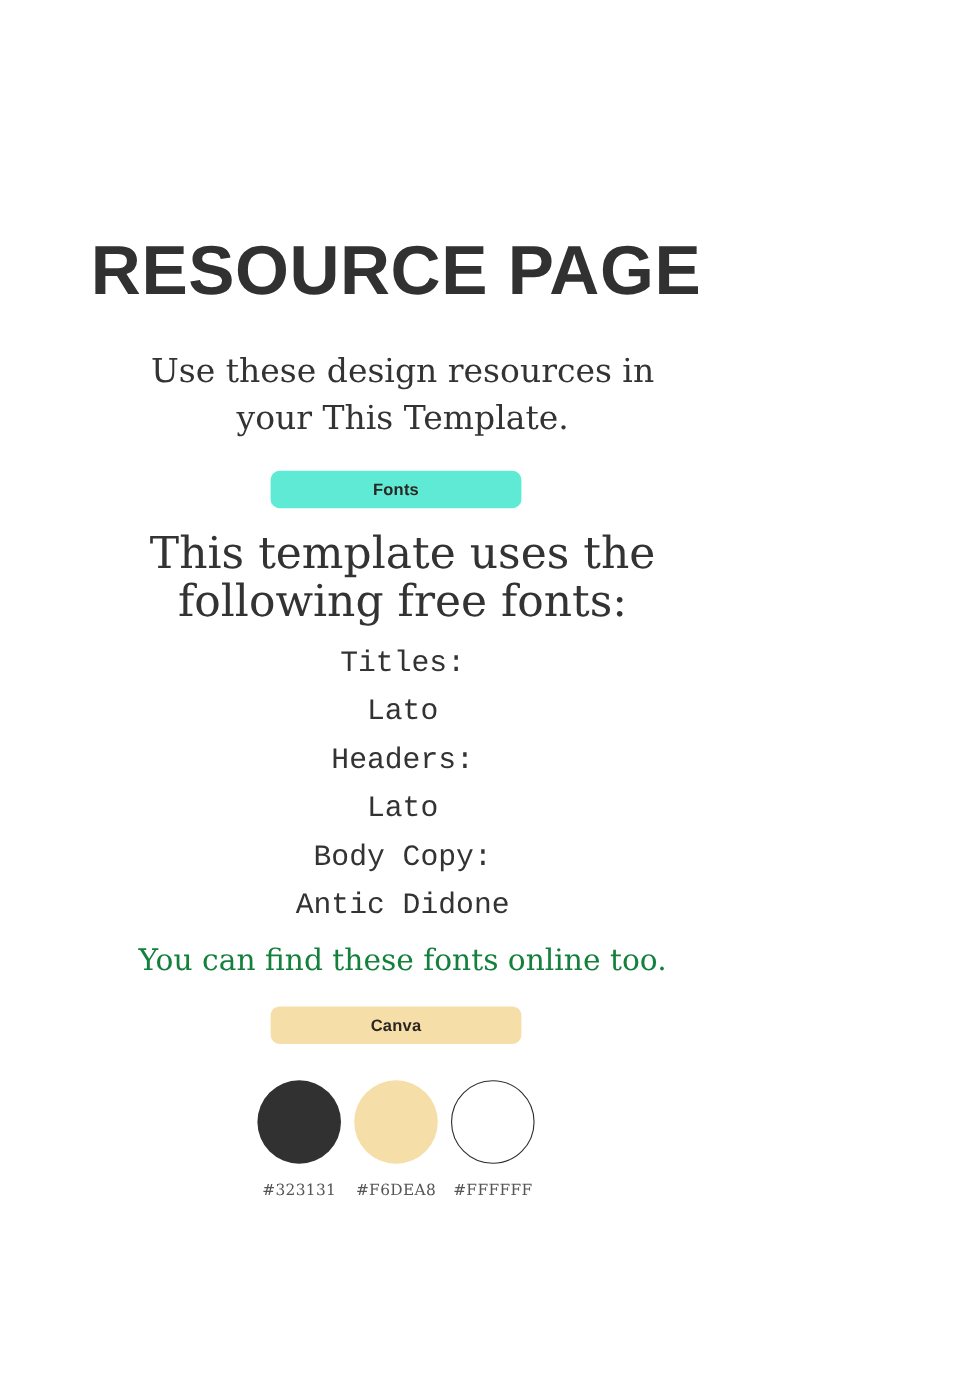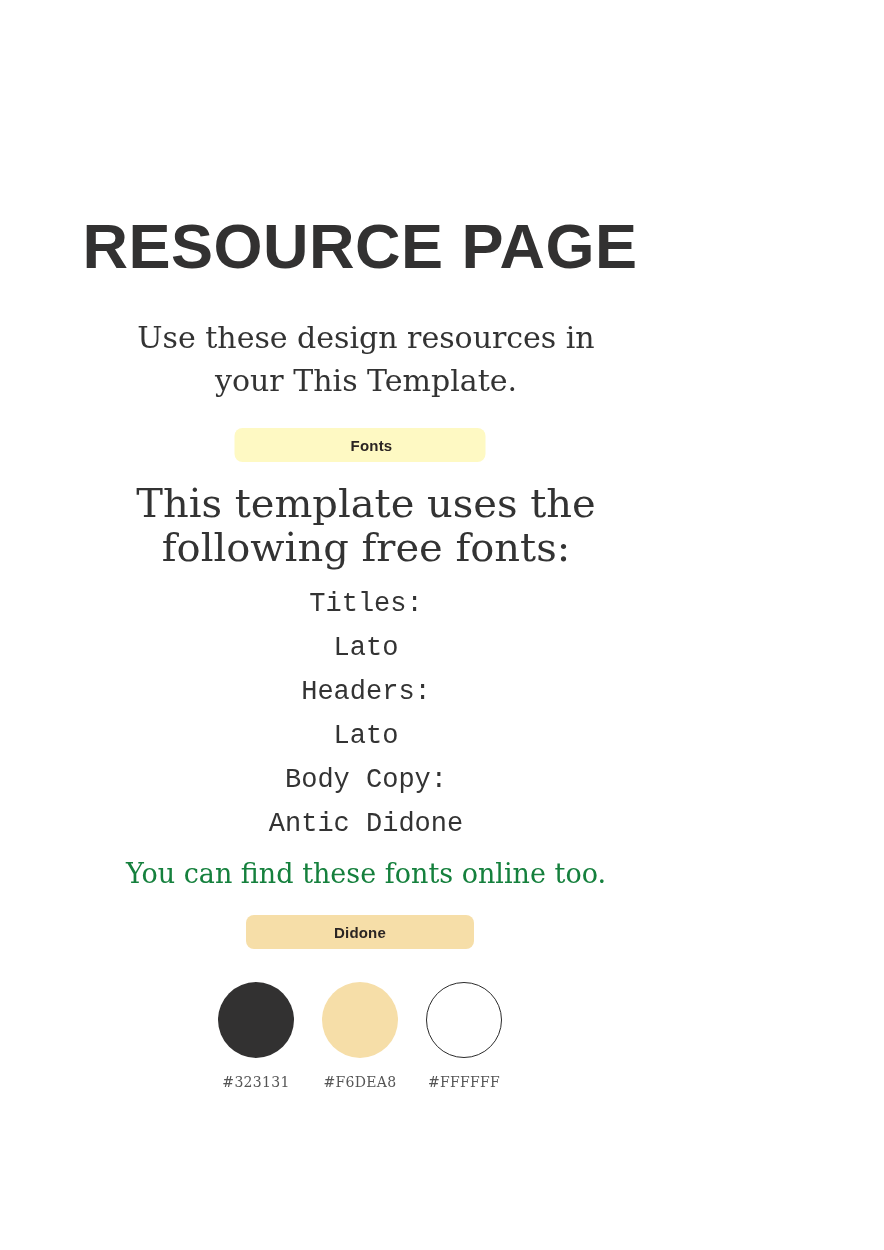--- a/index.html
+++ b/index.html
@@ -129,21 +129,21 @@
 
   
   .swatch-row {
     position: absolute;
     top: 982px;
     left: 0;
     right: 0;
     display: flex;
     justify-content: center;
     align-items: flex-start;
-    gap: 26px;
+    gap: 10px;
   }
   .swatch {
     width: 78px;
     display: flex;
     flex-direction: column;
     align-items: center;
   }
   .swatch-dot {
     width: 76px;
     height: 76px;
@@ -167,21 +167,21 @@
 
 <div class="page" style="background-color: rgb(255, 255, 255);">
 
   <h1 class="page-title" style="color: rgb(50, 49, 49);">RESOURCE PAGE</h1>
 
   <div class="subtitle serif">
     <span class="line">Use these design resources in</span>
     <span class="line">your This Template.</span>
   </div>
 
-  <div class="badge" id="badge-fonts" style="background-color: #fef9c3; padding-left: 23px;">
+  <div class="badge" id="badge-fonts" style="background-color: #5eead4;">
     <span class="badge-label">Fonts</span>
   </div>
 
   <div class="fonts-intro serif">
     <span class="line">This template uses the</span>
     <span class="line">following free fonts:</span>
   </div>
 
   <div class="font-list serif">
     <span class="entry">
@@ -194,21 +194,21 @@
     </span>
     <span class="entry">
       <span class="role">Body Copy:</span>
       <span class="name">Antic Didone</span>
     </span>
   </div>
 
   <div class="closing-note serif">You can find these fonts online too.</div>
 
   <div class="badge" id="badge-colors" style="background-color: rgb(246, 222, 168);">
-    <span class="badge-label">Didone</span>
+    <span class="badge-label">Canva</span>
   </div>
 
   <div class="swatch-row">
     <div class="swatch">
       <div class="swatch-dot" style="background-color: rgb(50, 49, 49);"></div>
       <div class="swatch-hex">#323131</div>
     </div>
     <div class="swatch">
       <div class="swatch-dot" style="background-color: rgb(246, 222, 168);"></div>
       <div class="swatch-hex">#F6DEA8</div>

